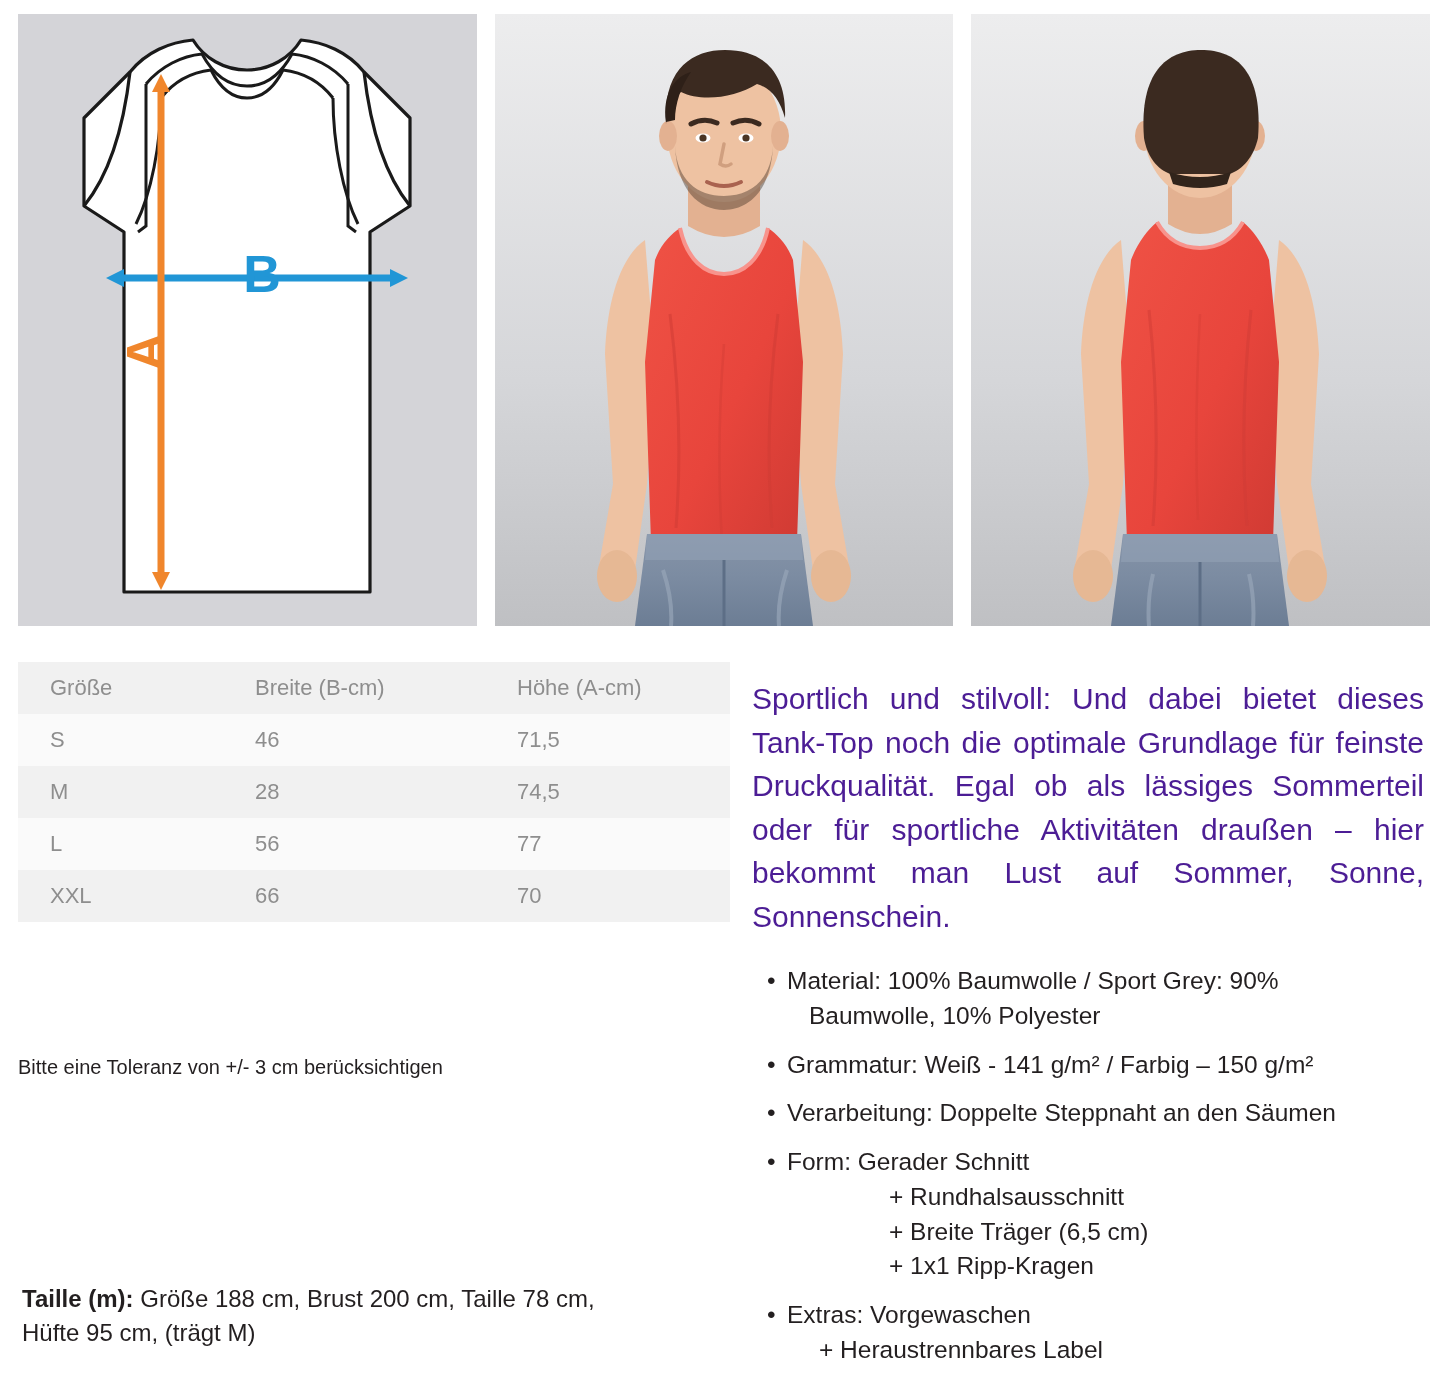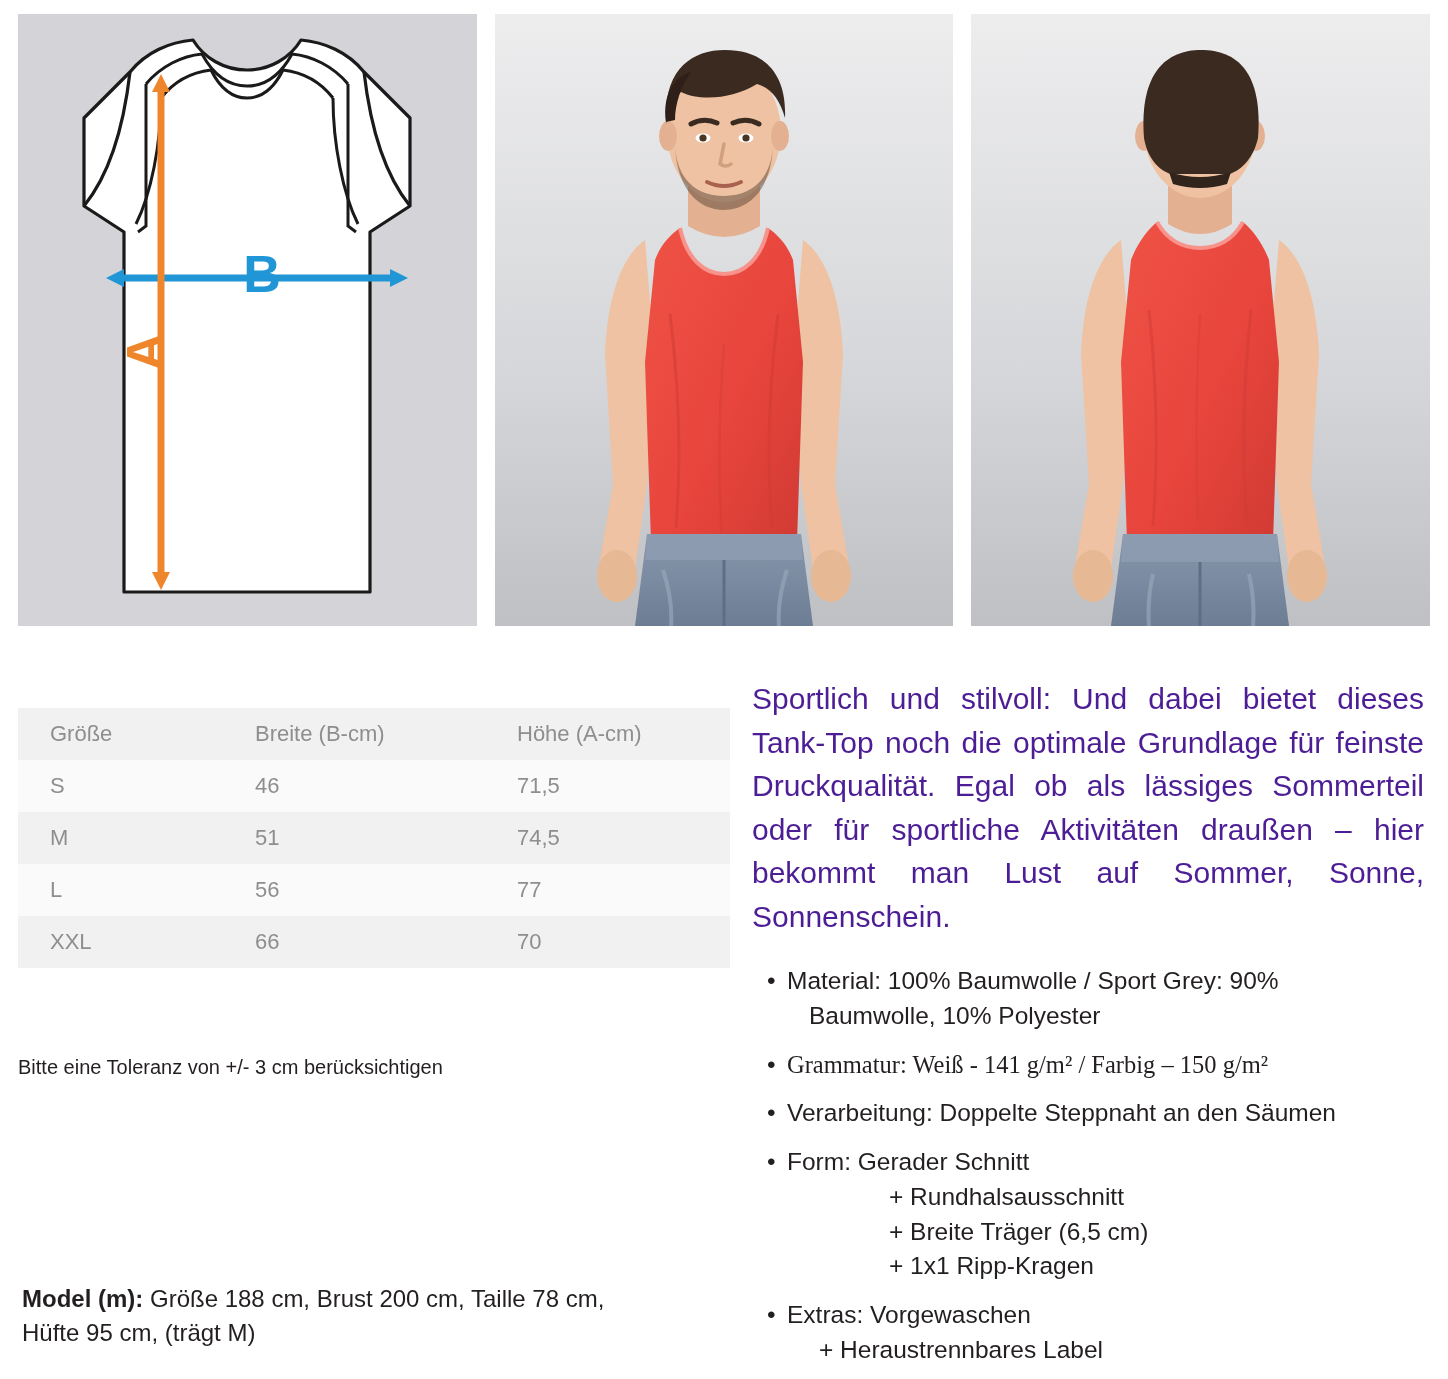--- a/index.html
+++ b/index.html
@@ -44,21 +44,20 @@
 
   
   .model { position: absolute; left: 0; top: 0; }
 
   
   .table-wrap {
     position: absolute;
     left: 18px;
     top: 662px;
     width: 712px;
-    margin-top: 46px;
   }
   table.size {
     border-collapse: collapse;
     width: 712px;
     font-size: 22px;
     color: #8a8a8a;
   }
   table.size th, table.size td {
     text-align: left;
     padding: 13px 0 13px 32px;
@@ -121,21 +120,21 @@
   }
   ul.features > li::before {
     content: "•";
     position: absolute;
     left: 8px;
     top: 0;
   }
   .subline { padding-left: 32px; display: block; }
   .subline2 { padding-left: 102px; display: block; }
   .subline-small { padding-left: 22px; display: block; }
-  .nowrap { white-space: nowrap; font-family: Liberation Serif, serif; }
+  .nowrap { white-space: nowrap; }
 </style>
 </head>
 <body>
 
 <div class="page">
 
   <div class="images">
 
     <div class="img-panel">
       <svg class="draw-svg" width="459" height="612" viewBox="0 0 459 612">
@@ -307,41 +306,41 @@
         </tr>
       </thead>
       <tbody>
         <tr>
           <td>S</td>
           <td>46</td>
           <td>71,5</td>
         </tr>
         <tr>
           <td>M</td>
-          <td>51</td>
+          <td>28</td>
           <td>74,5</td>
         </tr>
         <tr>
           <td>L</td>
           <td>56</td>
           <td>77</td>
         </tr>
         <tr>
           <td>XXL</td>
           <td>66</td>
           <td>70</td>
         </tr>
       </tbody>
     </table>
   </div>
 
   <div class="tolerance">Bitte eine Toleranz von +/- 3 cm berücksichtigen</div>
 
   <div class="model-note">
-    <span><b>Model (m):</b><span> Größe 188 cm, Brust 200 cm, Taille 78 cm,</span></span><br>
+    <span><b>Taille (m):</b><span> Größe 188 cm, Brust 200 cm, Taille 78 cm,</span></span><br>
     <span>Hüfte 95 cm, (trägt M)</span>
   </div>
 
   <div class="right-col">
     <p class="intro">Sportlich und stilvoll: Und dabei bietet dieses Tank-Top noch die optimale Grundlage für feinste Druckqualität. Egal ob als lässiges Sommerteil oder für sportliche Aktivitäten draußen – hier bekommt man Lust auf Sommer, Sonne, Sonnenschein.</p>
 
     <ul class="features">
       <li>
         <span>Material: 100% Baumwolle / Sport Grey: 90%</span>
         <span class="subline-small">Baumwolle, 10% Polyester</span>

